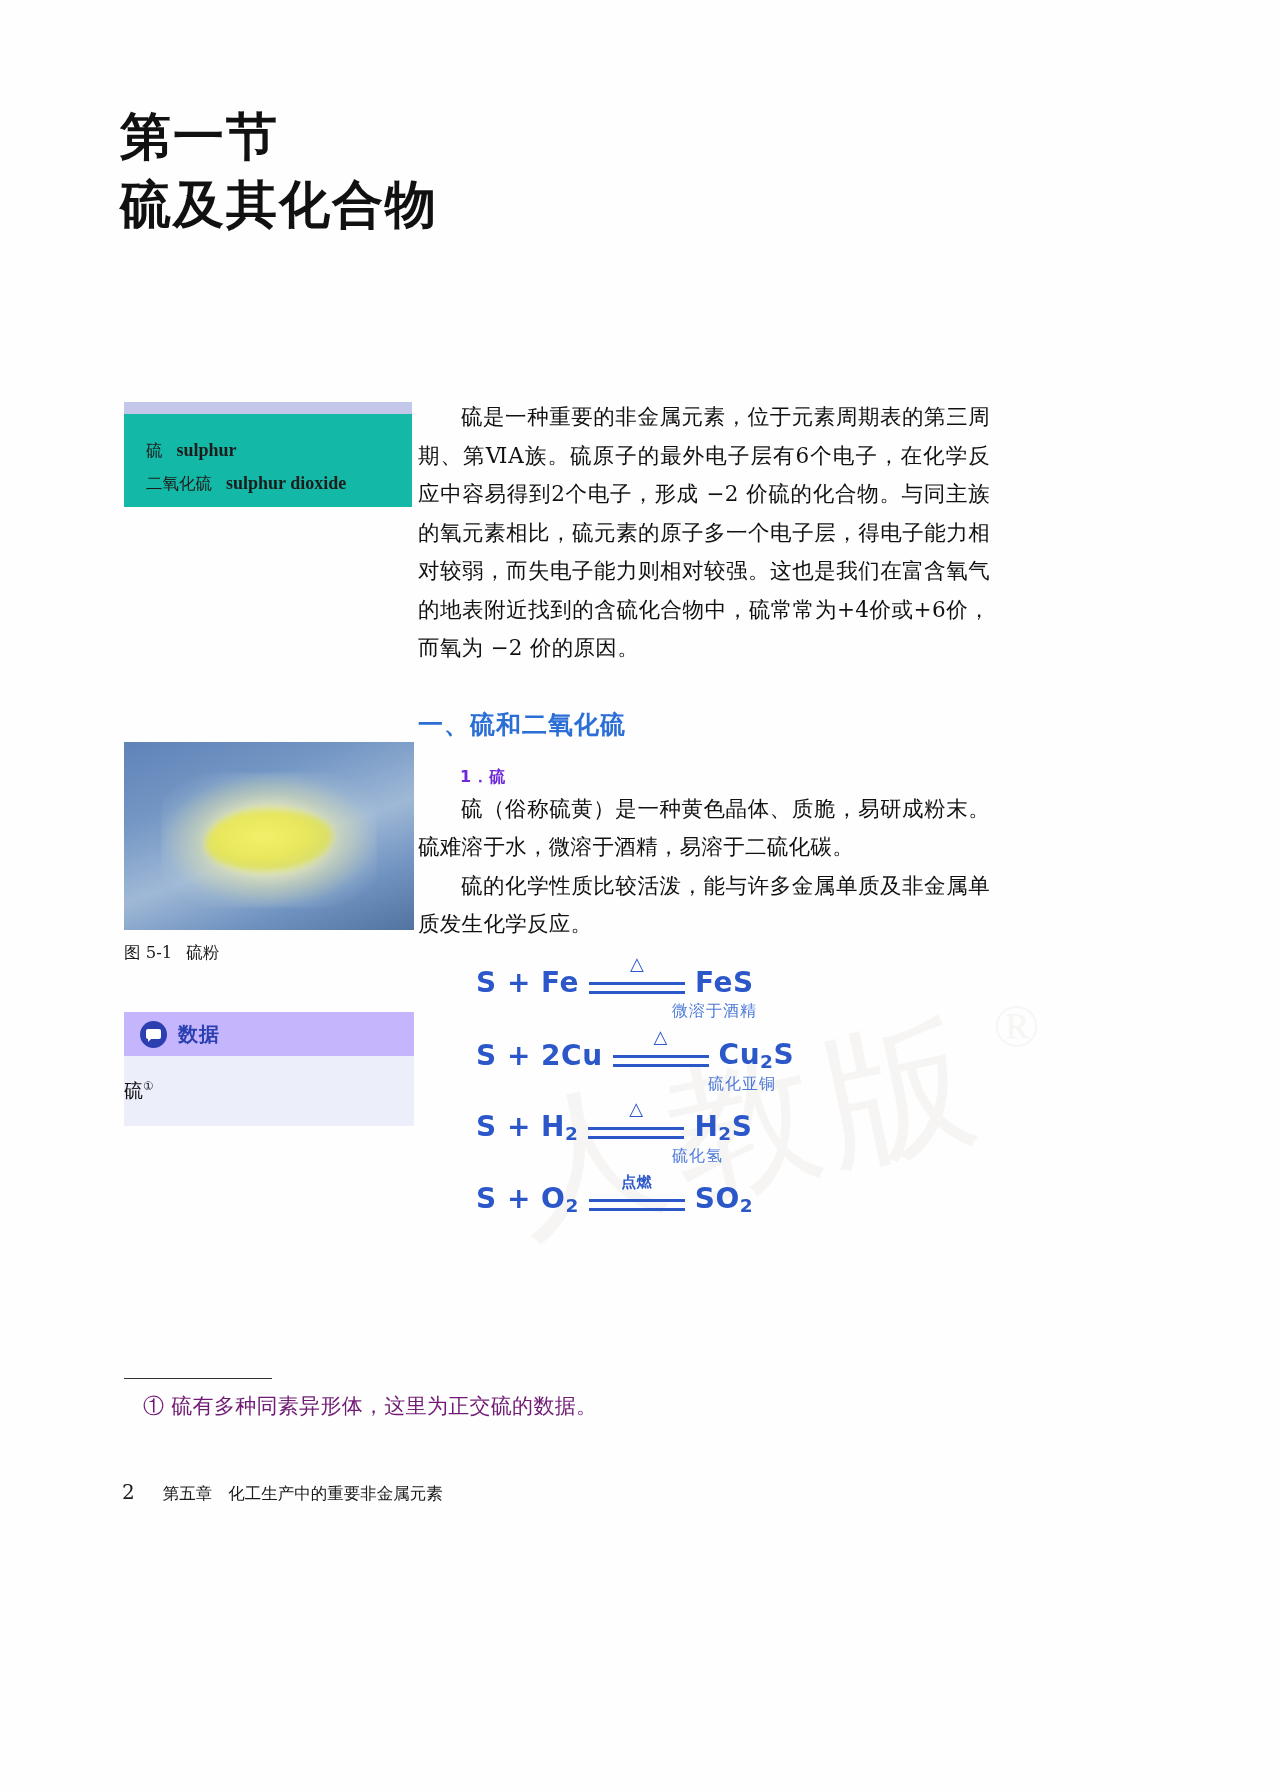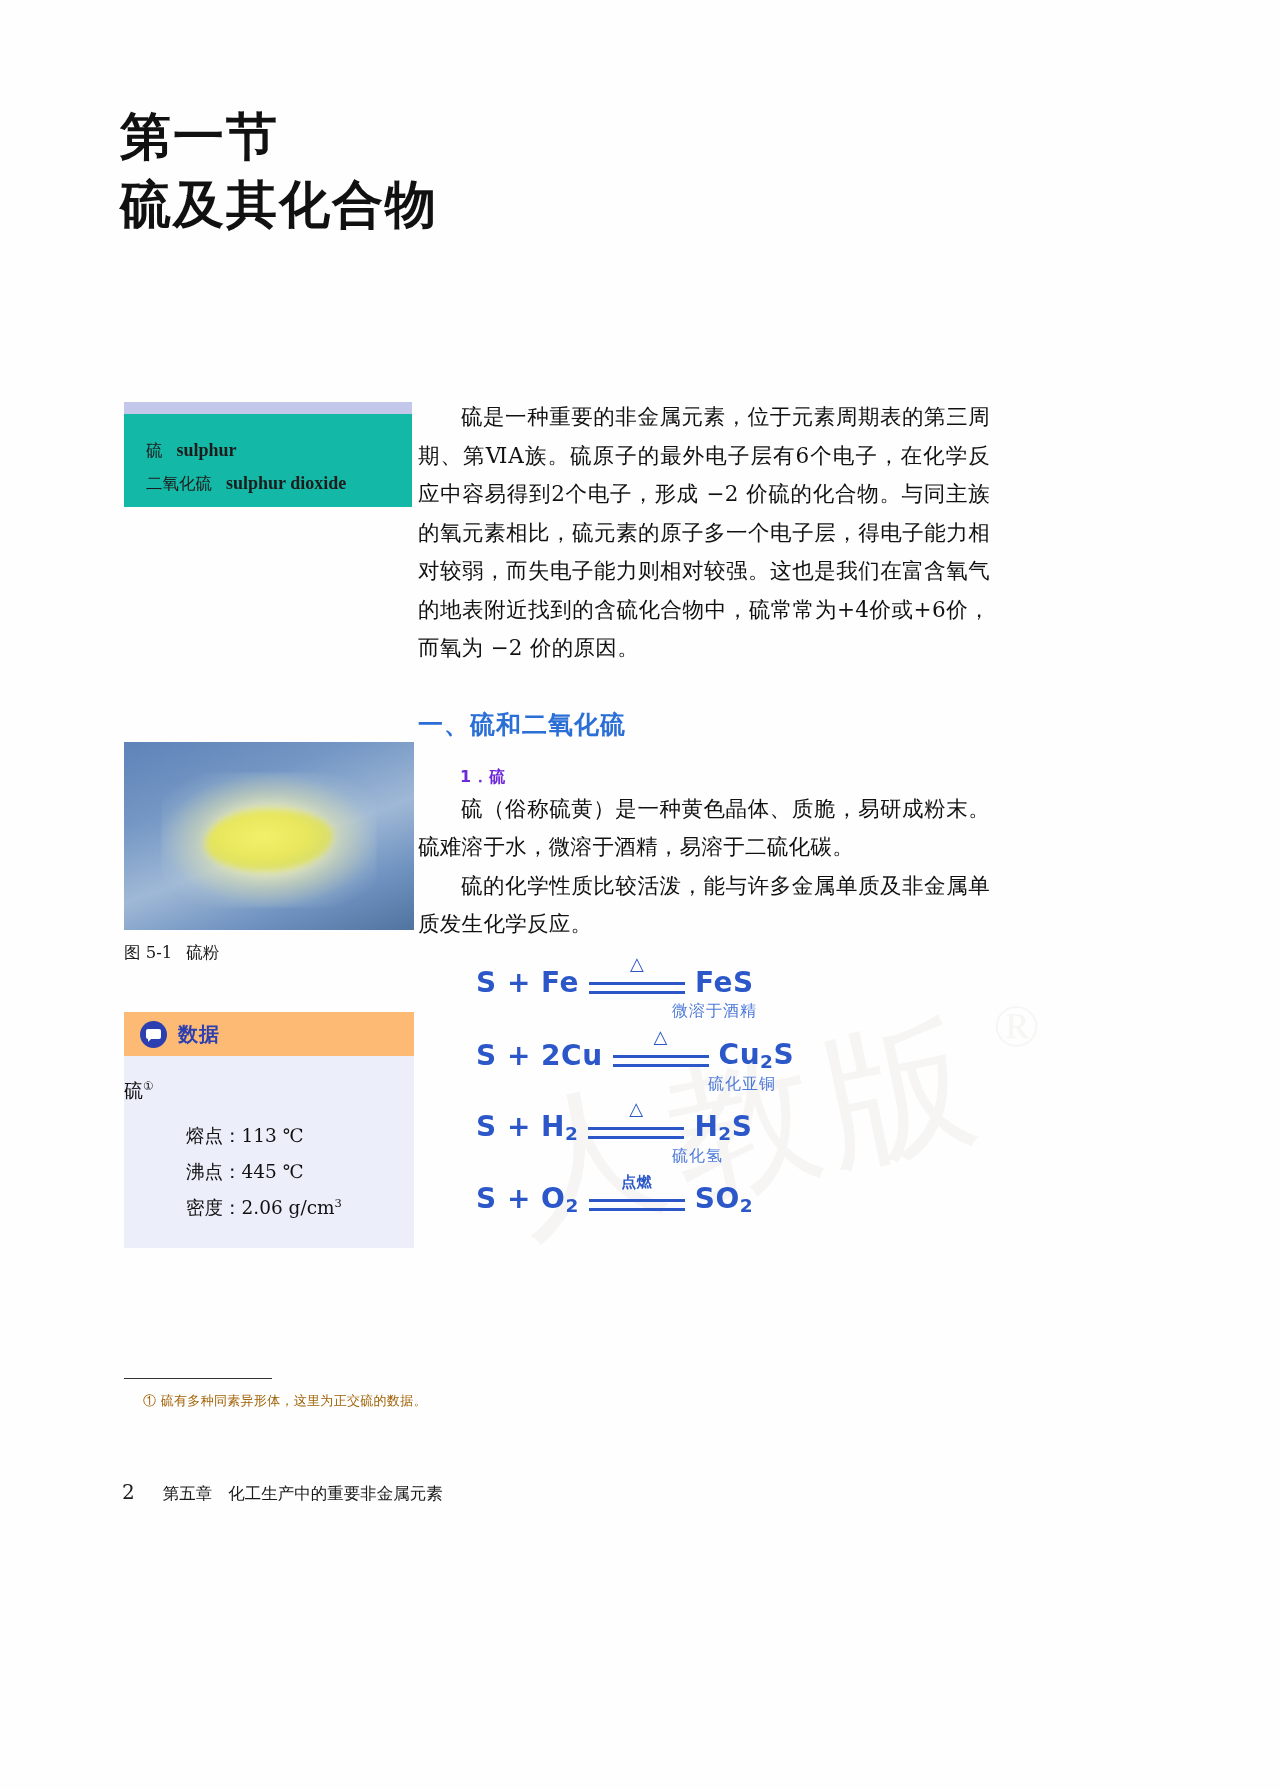--- a/index.html
+++ b/index.html
@@ -255,21 +255,21 @@
   .data-box {
     position: absolute;
     left: 124px;
     top: 1012px;
     width: 290px;
     background: #eceefa;
     padding-bottom: 22px;
   }
   .data-header {
     height: 44px;
-    background: #fdba74;
+    background: #c4b5fd;
     display: flex;
     align-items: center;
     padding-left: 16px;
     box-sizing: border-box;
   }
   .bubble-icon {
     width: 27px;
     height: 27px;
     border-radius: 50%;
     background: #2b3fb0;
@@ -325,22 +325,22 @@
     top: 1378px;
     width: 148px;
     height: 1px;
     background: #333;
   }
   .footnote {
     position: absolute;
     left: 143px;
     top: 1392px;
     font-family: "DejaVu Serif", "Liberation Serif", serif;
-    font-size: 13px;
-    color: #a16207;
+    font-size: 21px;
+    color: #701a75;
     letter-spacing: 0.3px;
   }
 
   
   .footer {
     position: absolute;
     left: 122px;
     top: 1480px;
     display: flex;
     align-items: baseline;
@@ -462,31 +462,20 @@
   <div class="data-box">
     <div class="data-header">
       <span class="bubble-icon">
           <span class="inner"></span>
         </span>
       <span class="data-title">数据</span>
     </div>
     <div class="data-subject">
       <span>硫</span><sup>①</sup>
     </div>
-    <div class="data-list">
-      <div>
-        <span>熔点</span>：<span>113 ℃</span>
-      </div>
-      <div>
-        <span>沸点</span>：<span>445 ℃</span>
-      </div>
-      <div>
-        <span>密度</span>：<span>2.06 g/cm</span><sup>3</sup>
-      </div>
-    </div>
   </div>
 
   <div class="footnote-rule"></div>
   <div class="footnote">① 硫有多种同素异形体，这里为正交硫的数据。</div>
 
   <div class="footer">
     <span class="pageno">2</span>
     <span class="chapter">
       <span>第五章</span><span class="sep"></span><span>化工生产中的重要非金属元素</span>
     </span>

